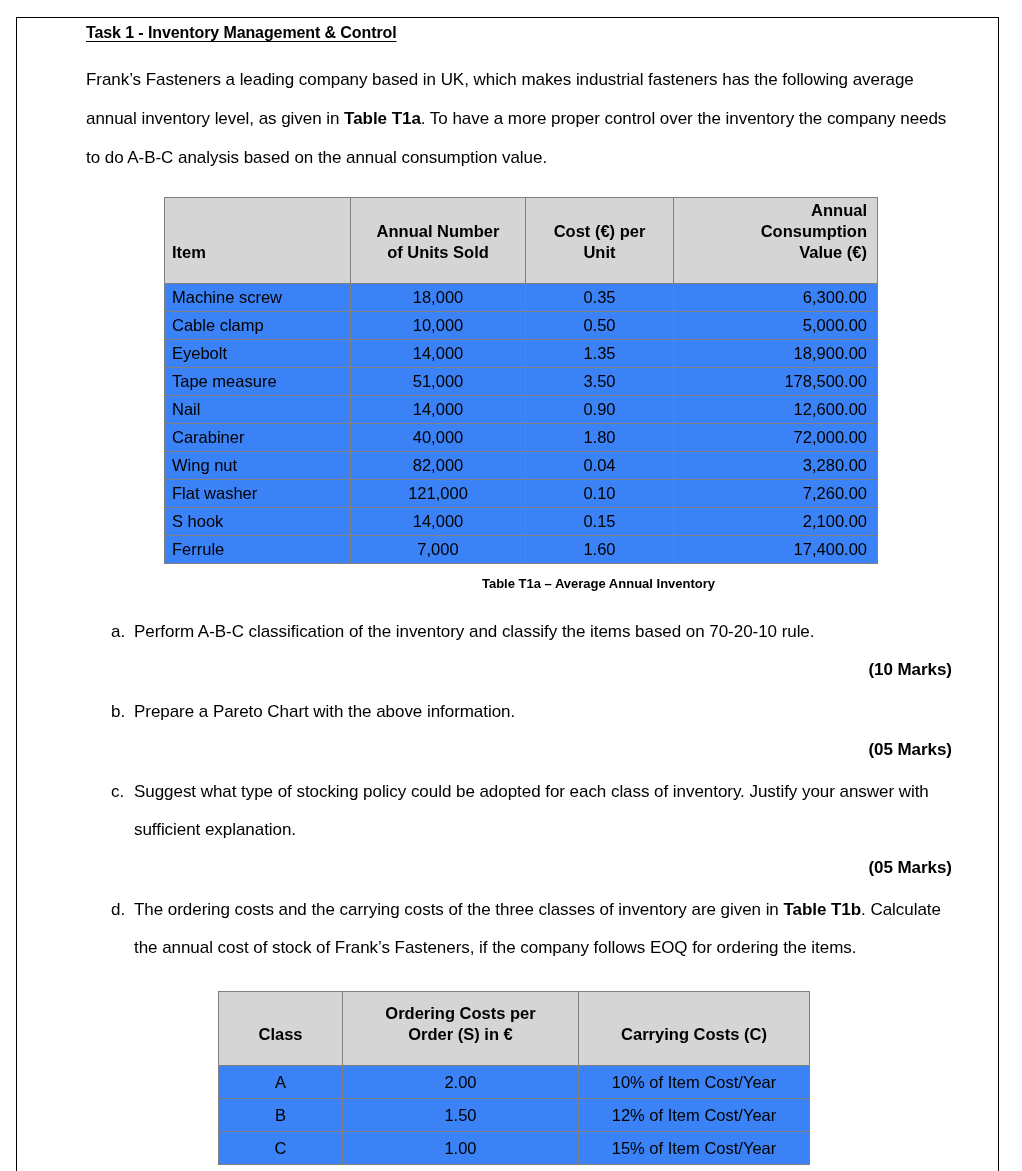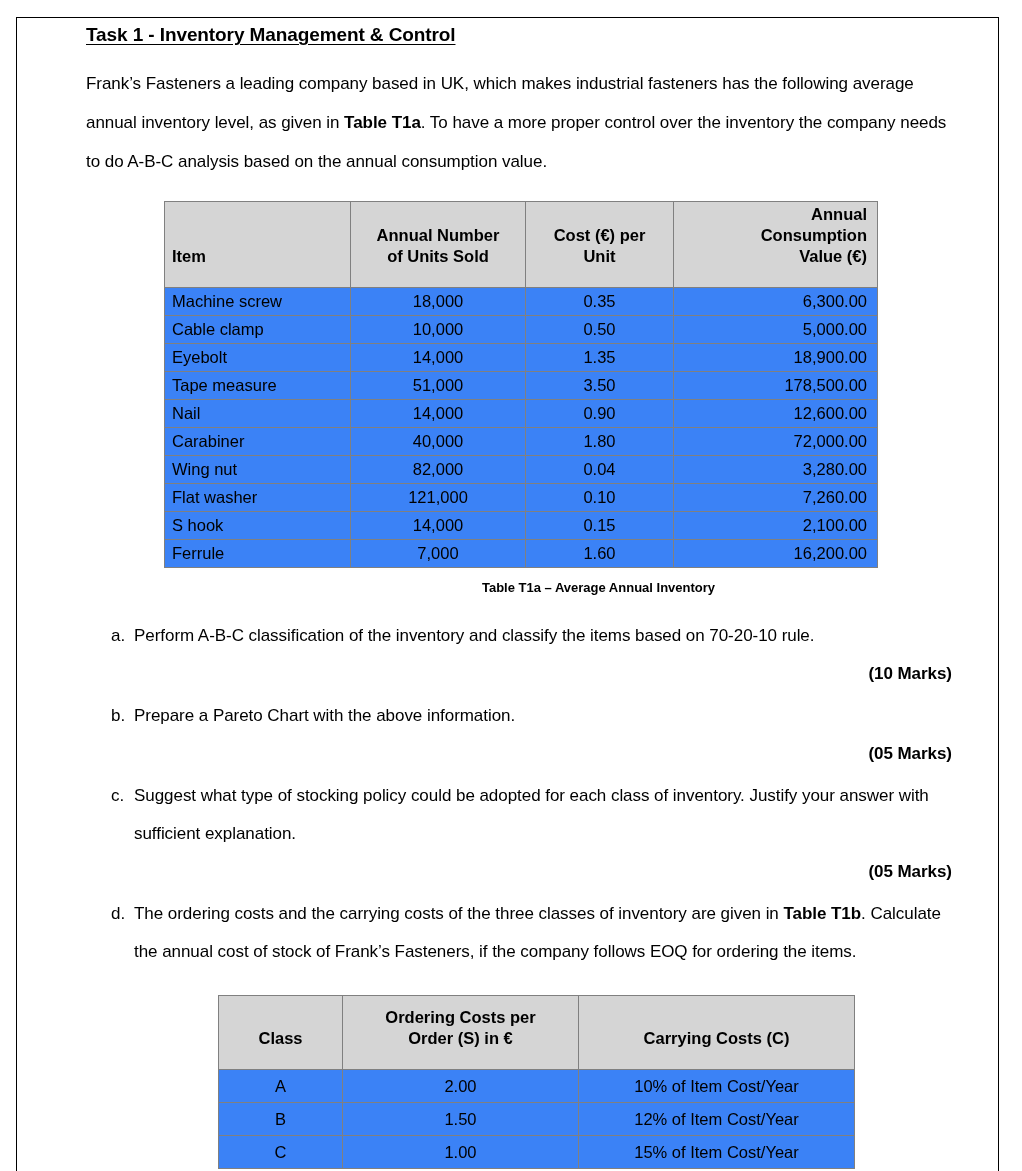--- a/index.html
+++ b/index.html
@@ -29,21 +29,21 @@
 
   #content {
     position: absolute;
     left: 86px;
     top: 24px;
     width: 868px;
   }
 
   
   .task-title {
-    font-size: 19px;
+    font-size: 16px;
     font-weight: bold;
     text-decoration: underline;
     text-underline-offset: 3px;
     margin: 0 0 18px 0;
     letter-spacing: -0.1px;
   }
 
   
   .intro {
     font-size: 17px;
@@ -131,21 +131,21 @@
   .tbl-wrap-b {
     margin-top: 24px;
     margin-left: 132px;
   }
   .t1b thead th {
     height: 62px;
     margin-top: 31px;
   }
   .t1b .c-class { width: 124px; text-align: center; }
   .t1b .c-order { width: 236px; text-align: center; }
-  .t1b .c-carry { width: 276px; text-align: center; }
+  .t1b .c-carry { width: 231px; text-align: center; }
   .t1b tbody td { height: 33px; }
 </style>
 </head>
 <body>
 
 <div id="page-frame"></div>
 
 <div id="content">
 
   <h1 class="task-title">Task 1 - Inventory Management &amp; Control</h1>
@@ -214,21 +214,21 @@
           <tr>
             <td class="c-item">S hook</td>
             <td class="c-units">14,000</td>
             <td class="c-cost">0.15</td>
             <td class="c-value">2,100.00</td>
           </tr>
           <tr>
             <td class="c-item">Ferrule</td>
             <td class="c-units">7,000</td>
             <td class="c-cost">1.60</td>
-            <td class="c-value">16,200.00</td>
+            <td class="c-value">17,400.00</td>
           </tr>
         </tbody>
     </table>
     <div class="caption cap-a">Table T1a – Average Annual Inventory</div>
   </div>
 
   <ol class="qlist">
       <li><span class="marker">a.</span><span class="qtext"><span>Perform A-B-C classification of the inventory and classify the items based on 70-20-10 rule.</span></span><span class="marks">(10 Marks)</span></li>
       <li><span class="marker">b.</span><span class="qtext"><span>Prepare a Pareto Chart with the above information.</span></span><span class="marks">(05 Marks)</span></li>
       <li><span class="marker">c.</span><span class="qtext"><span>Suggest what type of stocking policy could be adopted for each class of inventory. Justify your answer with sufficient explanation.</span></span><span class="marks">(05 Marks)</span></li>

